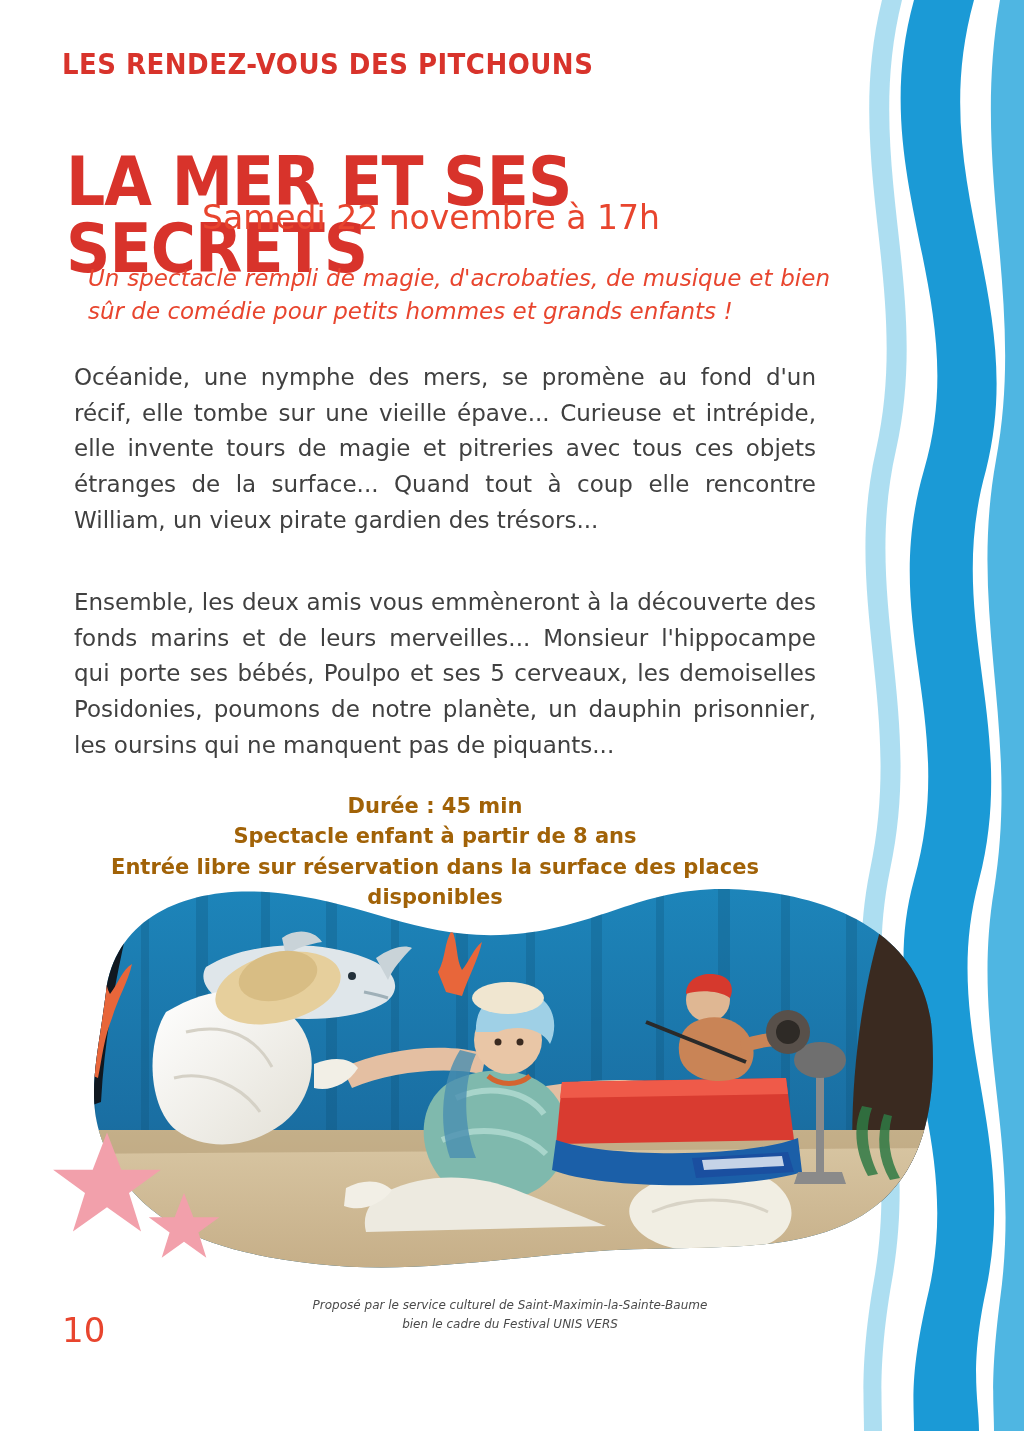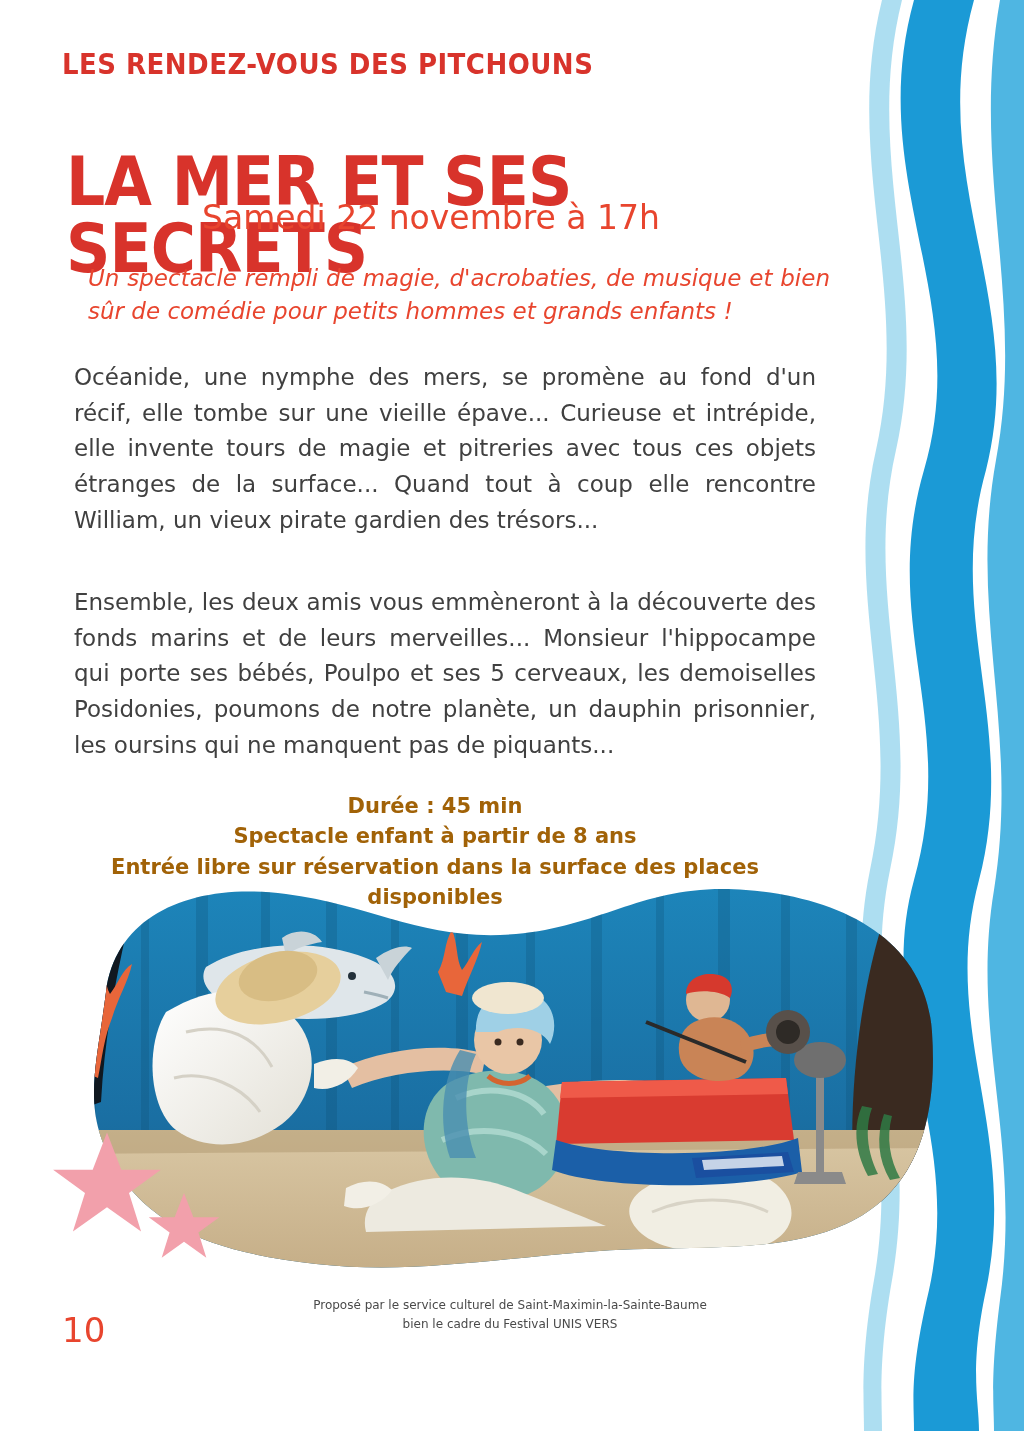--- a/index.html
+++ b/index.html
@@ -130,20 +130,21 @@
     height: 100%;
   }
 
   .credit {
     position: absolute;
     left: 200px;
     top: 1296px;
     width: 620px;
     text-align: center;
     font-family: "DejaVu Sans", sans-serif;
+    font-style: italic;
     font-size: 12px;
     line-height: 1.6;
     color: #4a4a4a;
   }
 
   .page-number {
     position: absolute;
     left: 62px;
     top: 1310px;
     font-family: "DejaVu Sans", sans-serif;

